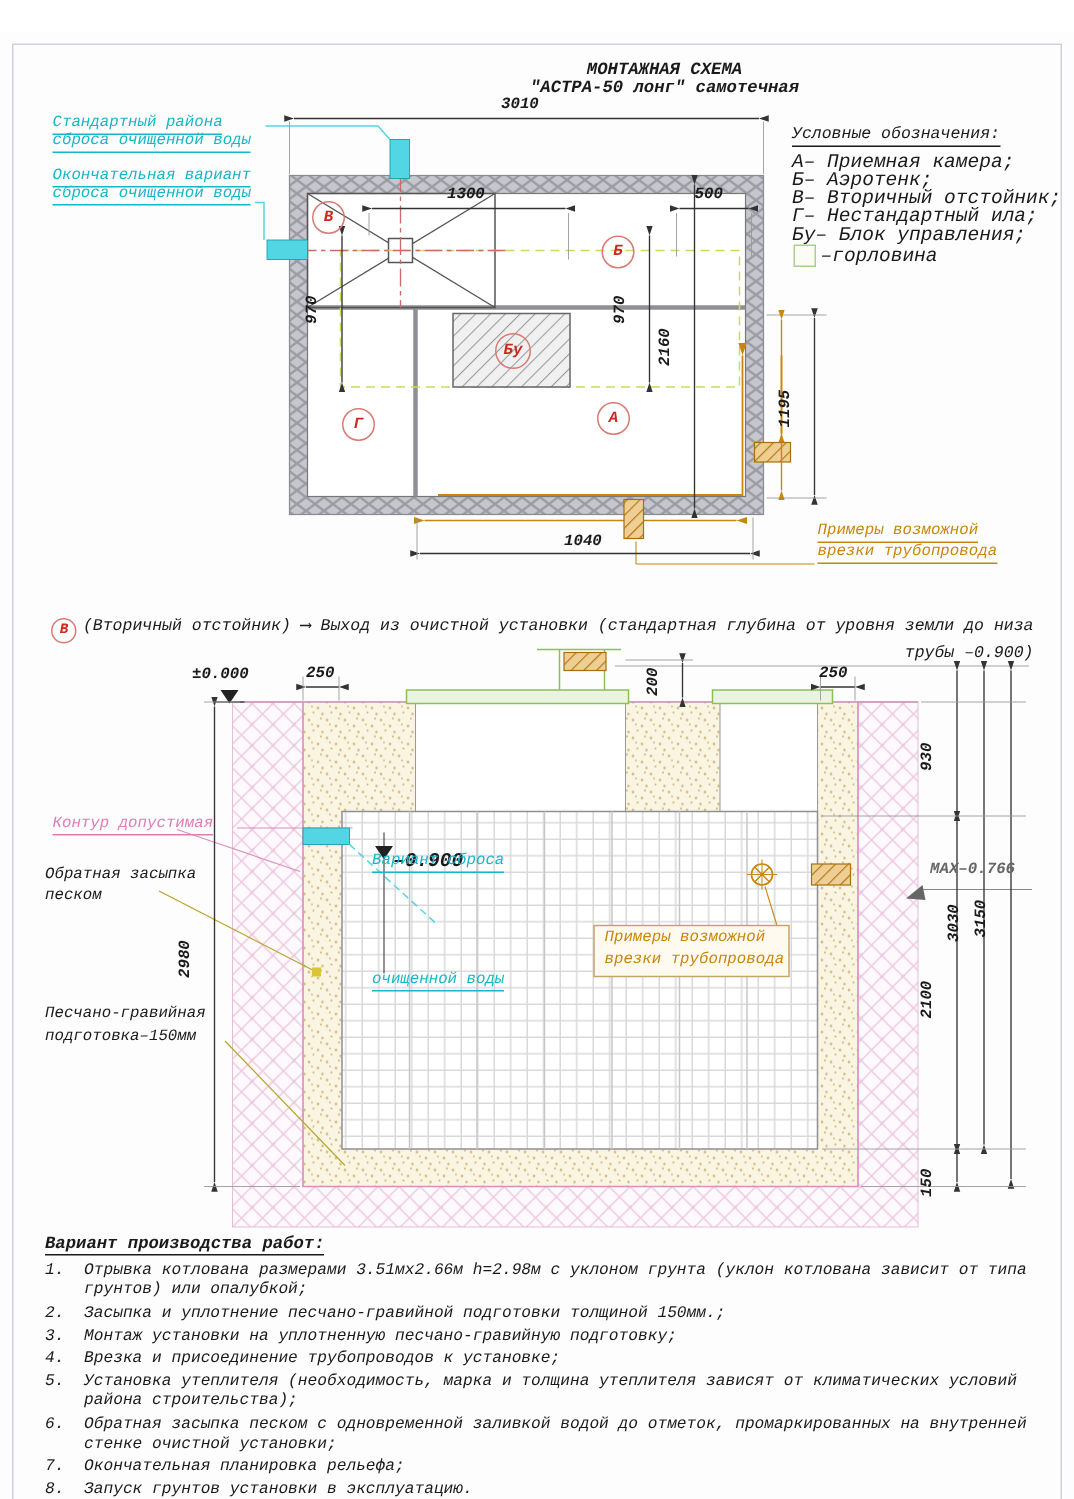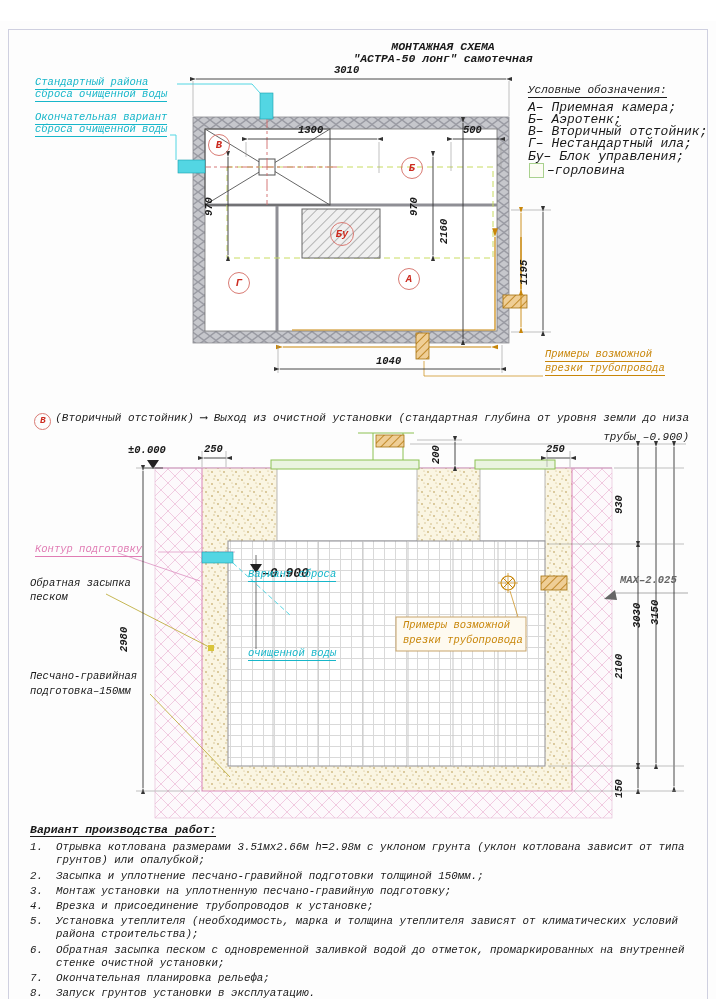--- a/index.html
+++ b/index.html
@@ -255,32 +255,32 @@
 
   <div class="lbl orange small" style="left:545px;top:328px;"><span class="und">Примеры возможной</span></div>
   <div class="lbl orange small" style="left:545px;top:342px;"><span class="und">врезки трубопровода</span></div>
 
   <div class="note" style="left:33px;top:390px;text-align:right;">
     <span class="note-circ">В</span><span>(Вторичный отстойник) ⟶  Выход из очистной установки (стандартная глубина от уровня земли до низа трубы –0.900)</span>
   </div>
 
   <div class="lbl dim" style="left:128px;top:424px;">±0.000</div>
   <div class="lbl dim" style="left:262px;top:546px;font-size:13px;">–0.900</div>
-  <div class="lbl dim gray" style="left:620px;top:554px;">МАХ–2.025</div>
+  <div class="lbl dim gray" style="left:620px;top:554px;">МАХ–0.766</div>
   <div class="lbl dim" style="left:204px;top:423px;">250</div>
   <div class="lbl dim" style="left:546px;top:423px;">250</div>
   <div class="lbl dim rot" style="left:442px;top:432px;">200</div>
   <div class="lbl dim rot" style="left:625px;top:482px;">930</div>
   <div class="lbl dim rot" style="left:130px;top:620px;">2980</div>
   <div class="lbl dim rot" style="left:625px;top:647px;">2100</div>
   <div class="lbl dim rot" style="left:625px;top:766px;">150</div>
   <div class="lbl dim rot" style="left:643px;top:596px;">3030</div>
   <div class="lbl dim rot" style="left:661px;top:593px;">3150</div>
 
-  <div class="lbl pinktx small" style="left:35px;top:523px;"><span class="und">Контур подготовку</span></div>
+  <div class="lbl pinktx small" style="left:35px;top:523px;"><span class="und">Контур допустимая</span></div>
   <div class="lbl small" style="left:30px;top:557px;">Обратная засыпка</div>
   <div class="lbl small" style="left:30px;top:571px;">песком</div>
   <div class="lbl small" style="left:30px;top:650px;">Песчано-гравийная</div>
   <div class="lbl small" style="left:30px;top:665px;">подготовка–150мм</div>
   <div class="lbl cyan small" style="left:248px;top:548px;"><span class="und">Вариант сброса</span></div>
   <div class="lbl cyan small" style="left:248px;top:627px;"><span class="und">очищенной воды</span></div>
   <div class="lbl orange boxlbl" style="left:403px;top:599px;">Примеры возможной</div>
   <div class="lbl orange boxlbl" style="left:403px;top:614px;">врезки трубопровода</div>
 
   <div class="work">

